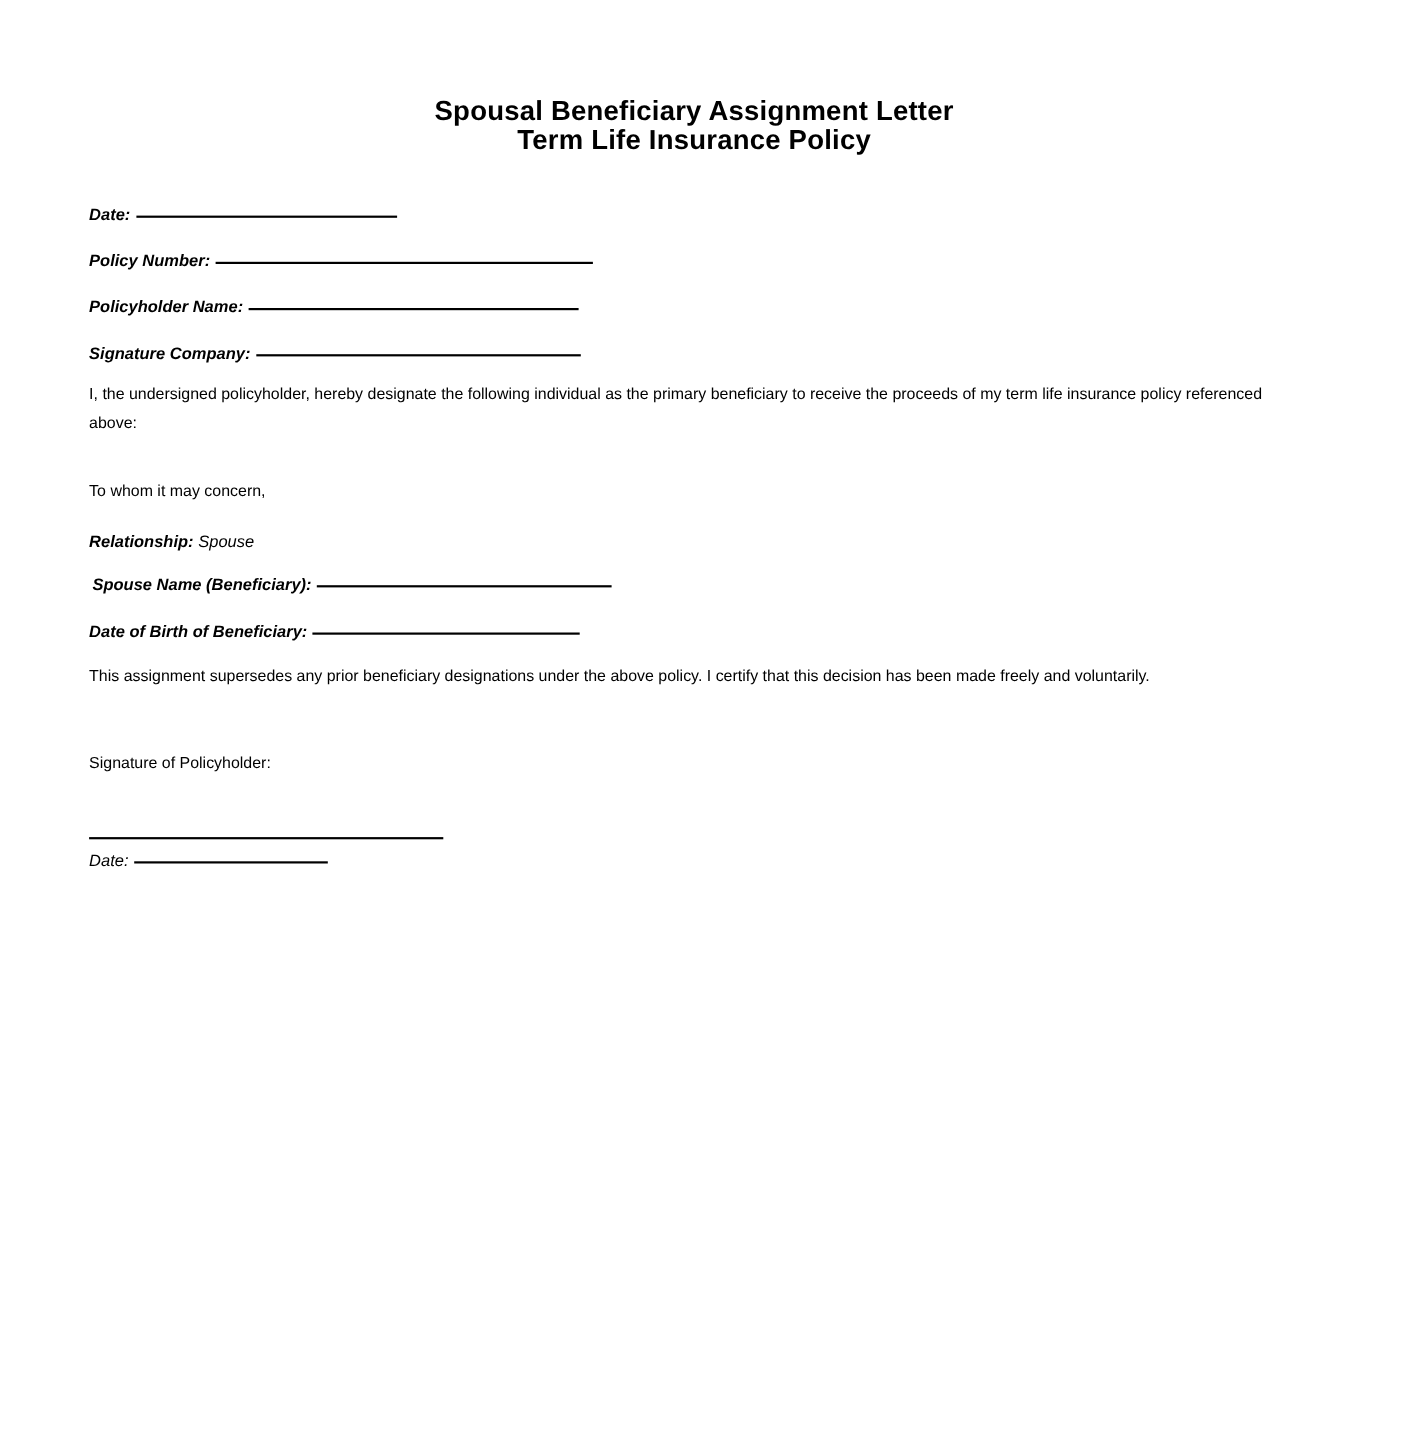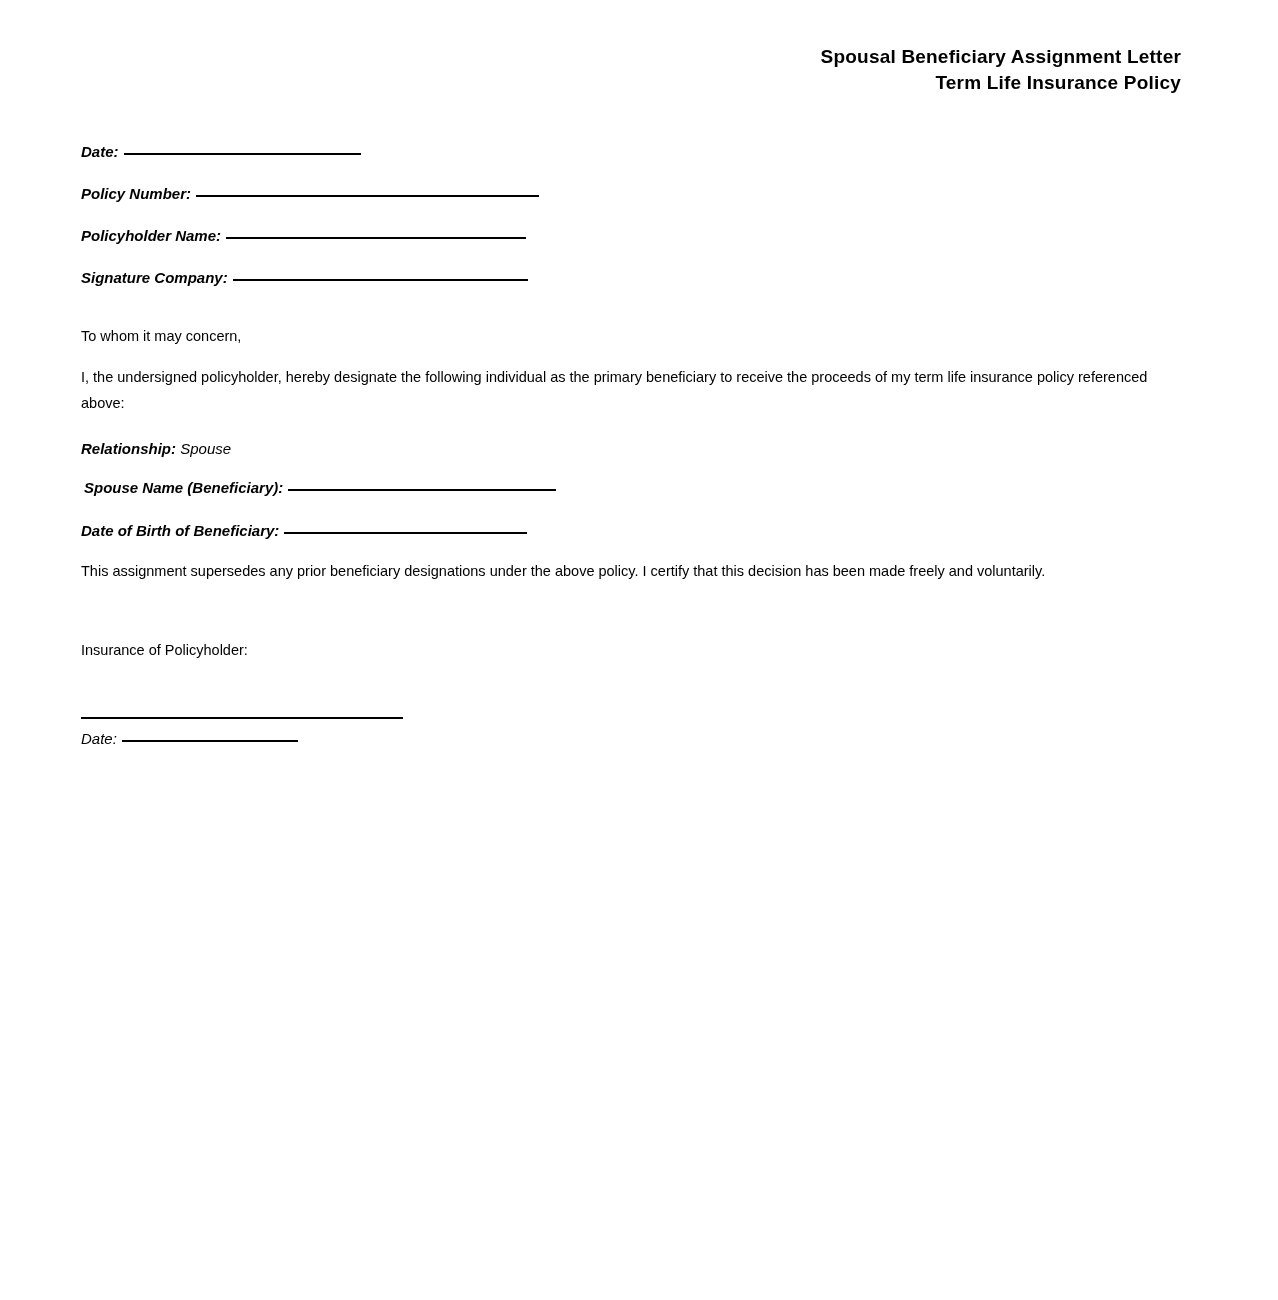--- a/index.html
+++ b/index.html
@@ -24,23 +24,23 @@
   .content {
     position: absolute;
     left: 81px;
     top: 0;
     width: 1100px;
   }
 
   
   .doc-title {
     margin: 0;
-    padding-top: 44px;
-    text-align: right;
-    font-size: 19px;
+    padding-top: 88px;
+    text-align: center;
+    font-size: 25px;
     font-weight: bold;
     line-height: 26px;
     letter-spacing: 0.2px;
   }
   .doc-title .title-line {
     display: block;
   }
 
   
   .field-row {
@@ -131,40 +131,40 @@
     </div>
 
     <div class="field-row row-policyholder">
       <span class="field-label">Policyholder Name:</span><span class="blank w-holder"></span>
     </div>
 
     <div class="field-row row-insurer">
       <span class="field-label">Signature Company:</span><span class="blank w-insurer"></span>
     </div>
 
+    <p class="para para-designate">I, the undersigned policyholder, hereby designate the following individual as the primary beneficiary to receive the proceeds of my term life insurance policy referenced above:</p>
+
     <p class="para para-salutation">To whom it may concern,</p>
-
-    <p class="para para-designate">I, the undersigned policyholder, hereby designate the following individual as the primary beneficiary to receive the proceeds of my term life insurance policy referenced above:</p>
 
     <div class="field-row row-relationship">
       <span class="field-label">Relationship:</span>
       <span class="value-plain">Spouse</span>
     </div>
 
     <div class="field-row row-spouse">
       <span class="field-label">Spouse Name (Beneficiary):</span><span class="blank w-spouse"></span>
     </div>
 
     <div class="field-row row-dob">
       <span class="field-label">Date of Birth of Beneficiary:</span><span class="blank w-dob"></span>
     </div>
 
     <p class="para para-supersede">This assignment supersedes any prior beneficiary designations under the above policy. I certify that this decision has been made freely and voluntarily.</p>
 
-    <div class="sig-label">Insurance of Policyholder:</div>
+    <div class="sig-label">Signature of Policyholder:</div>
 
     <div class="sig-line"></div>
 
     <div class="field-row row-final-date">
       <span class="field-label plain">Date:</span><span class="blank w-date2"></span>
     </div>
 
   </div>
 </div>
 

